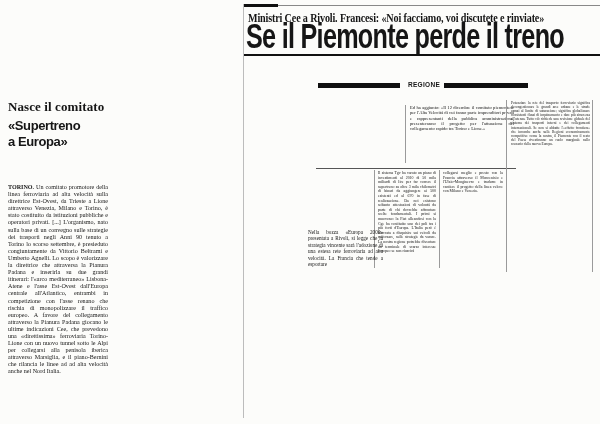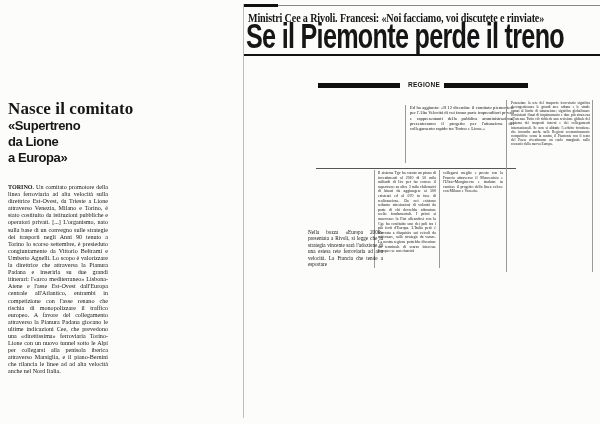--- a/index.html
+++ b/index.html
@@ -5,21 +5,21 @@
   html,body{margin:0;padding:0;background:#fcfcfa;}
   .sheet{position:relative;width:600px;height:424px;background:#fcfcfa;overflow:hidden;
          font-family:"Liberation Serif","DejaVu Serif",serif;color:#161616;}
   .abs{position:absolute;}
   .rule-v{position:absolute;width:1px;background:#9a9a9a;}
   .rule-h{position:absolute;height:1px;background:#555;}
   .bar{position:absolute;background:#101010;}
   .fold{position:absolute;width:1px;background:#bcbcbc;}
 
   
-  .lp-kicker{left:8px;top:99px;font-weight:bold;font-size:17px;letter-spacing:.1px;}
+  .lp-kicker{left:8px;top:99px;font-weight:bold;font-size:13px;letter-spacing:.1px;}
   .lp-head{left:8px;top:118px;font-family:"Liberation Sans","DejaVu Sans",sans-serif;
            font-weight:bold;font-size:13px;line-height:16px;letter-spacing:-.4px;}
   .lp-body{left:8px;top:184px;width:100px;height:232px;overflow:hidden;
            font-size:6.1px;line-height:7.1px;text-align:justify;margin:0;}
   .lp-body b{font-weight:bold;}
 
   
   .rp-topline{left:244px;top:5px;width:356px;height:1px;background:#888;position:absolute;}
   .rp-topseg{left:244px;top:4px;width:34px;height:3px;}
   .rp-kicker{left:248px;top:8px;white-space:nowrap;}
@@ -56,21 +56,20 @@
 <body>
 
 <div class="sheet">
 
   <div class="fold" style="left:243px;top:4px;height:414px;"></div>
 
   <div class="abs lp-kicker">Nasce il comitato</div>
 
   <div class="abs lp-head">
     <div>«Supertreno</div>
-    <div>da Lione</div>
     <div>a Europa»</div>
   </div>
 
   <p class="abs lp-body"><b>TORINO.</b><span> Un comitato promotore della linea ferroviaria ad alta velocità sulla direttrice Est-Ovest, da Trieste a Lione attraverso Venezia, Milano e Torino, è stato costituito da istituzioni pubbliche e operatori privati. [...] L'organismo, nato sulla base di un convegno sulle strategie dei trasporti negli Anni 90 tenuto a Torino lo scorso settembre, è presieduto congiuntamente da Vittorio Beltrami e Umberto Agnelli. Lo scopo è valorizzare la direttrice che attraversa la Pianura Padana e inserirla su due grandi itinerari: l'«arco mediterraneo» Lisbona-Atene e l'asse Est-Ovest dall'Europa centrale all'Atlantico, entrambi in competizione con l'asse renano che rischia di monopolizzare il traffico europeo. A favore del collegamento attraverso la Pianura Padana giocano le ultime indicazioni Cee, che prevedono una «direttissima» ferroviaria Torino-Lione con un nuovo tunnel sotto le Alpi per collegarsi alla penisola iberica attraverso Marsiglia, e il piano-Bernini che rilancia le linee ad ad alta velocità anche nel Nord Italia.</span></p>
 
   <div class="rp-topline"></div>
   <div class="bar rp-topseg"></div>
 
   <div class="abs rp-kicker">
     <span>Ministri Cee a Rivoli. Francesi: «Noi facciamo, voi discutete e rinviate»</span>

